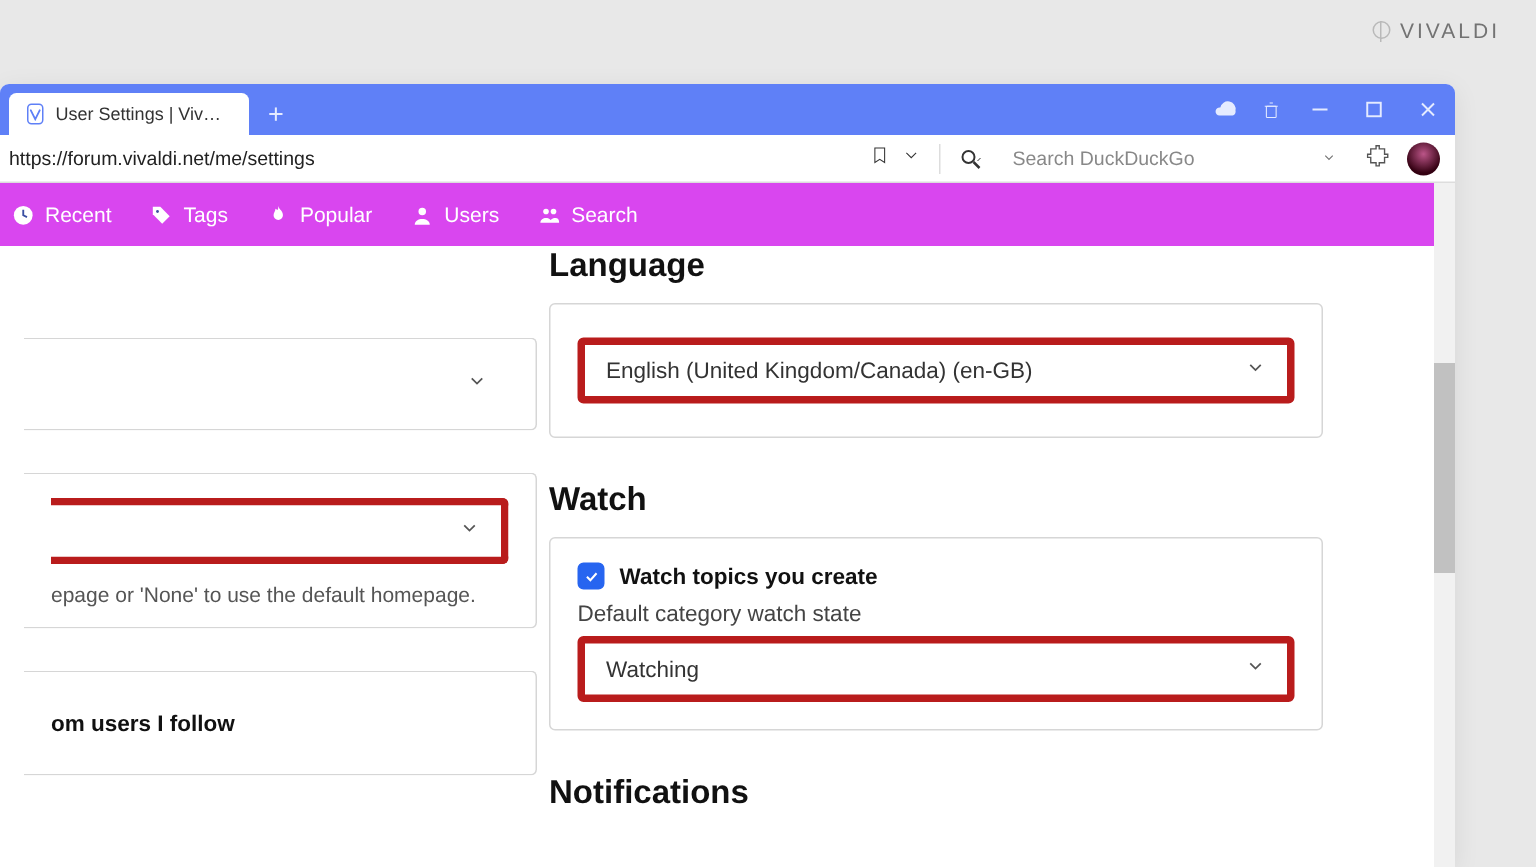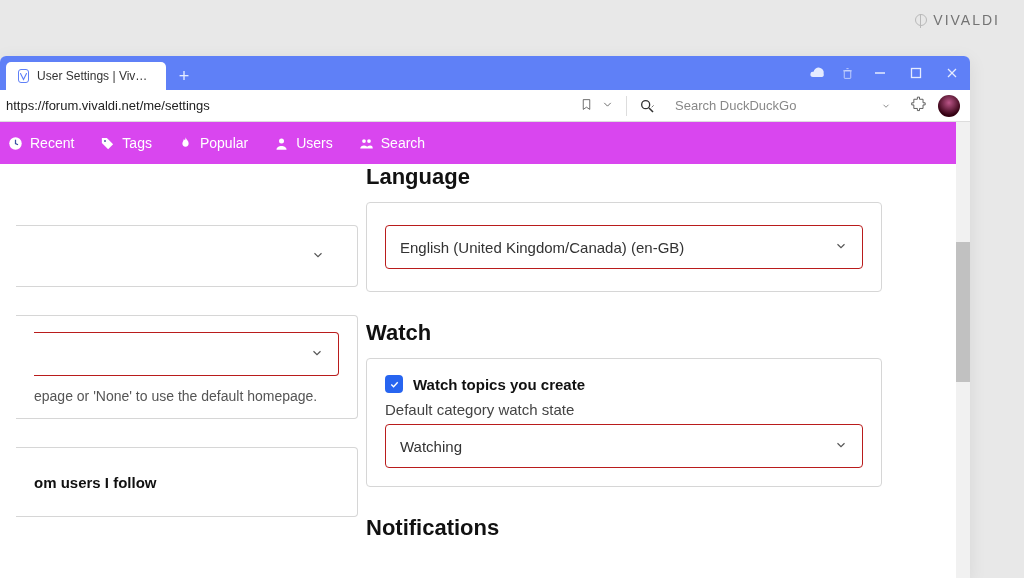--- a/index.html
+++ b/index.html
@@ -47,21 +47,21 @@
 
   .body { display:flex; padding:0; height:414px;}
   .leftcol { width:358px; padding:18px 0 0 16px;margin-top:43px;}
   .rightcol { width:540px; padding:0 16px 0 8px;}
   .panel { border:1px solid #d6d6d6; border-radius:4px; background:#fff; margin-bottom:28px;}
   .leftcol .panel { border-left:none; border-radius:0 4px 4px 0;}
   .leftcol .panel.p1 { height:62px; display:flex; align-items:center; justify-content:flex-end; padding:0 18px;}
   .leftcol .panel.p2 { padding:16px 18px 14px;}
   .leftcol .panel.p3 { padding:26px 18px 24px; margin-bottom:0;}
 
-  .sel { height:44px; border:1px solid #b91c1c; border-radius:4px; display:flex; align-items:center; justify-content:space-between; padding:0 14px; font-size:15px; color:#333; cursor:pointer; background:#fff;}
+  .sel { height:44px; border:5px solid #b91c1c; border-radius:4px; display:flex; align-items:center; justify-content:space-between; padding:0 14px; font-size:15px; color:#333; cursor:pointer; background:#fff;}
   .sel.partial { border-left:none; border-radius:0 4px 4px 0; justify-content:flex-end;}
   .sel .chev { color:#555; }
   .chev svg { width:14px; height:14px; stroke:#555; stroke-width:2; fill:none;}
   .hint { font-size:14px; color:#555; margin-top:12px;}
 
   .section-h { font-size:22px; font-weight:700; color:#111; margin-bottom:12px;}
   .rightcol .panel { padding:16px 18px 18px;}
   .chk-row { display:flex; align-items:center; gap:10px; font-size:15px; font-weight:700; color:#111; margin-bottom:6px;}
   .chk { width:18px; height:18px; border:2px solid #2765f0; border-radius:4px; display:flex; align-items:center; justify-content:center; flex:0 0 auto; cursor:pointer;}
   .chk.on { background:#2765f0;}

